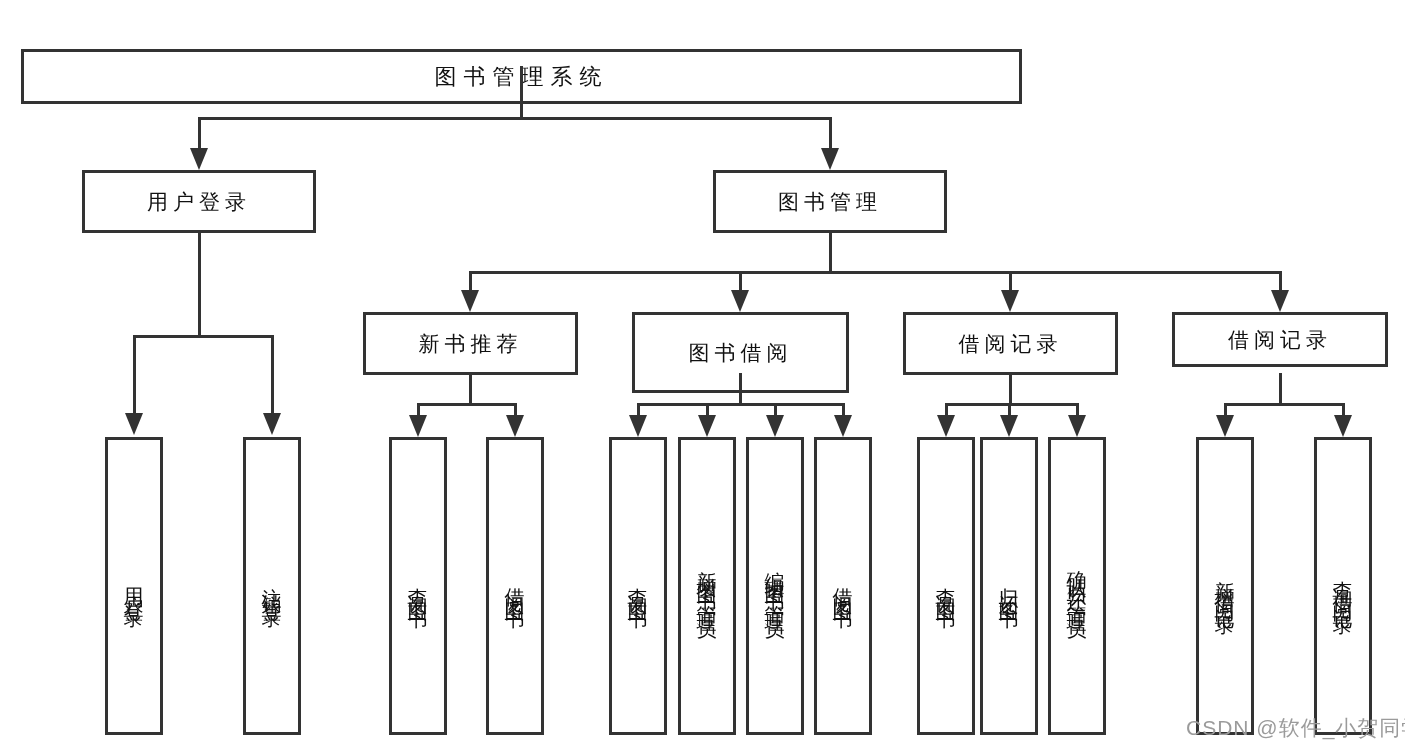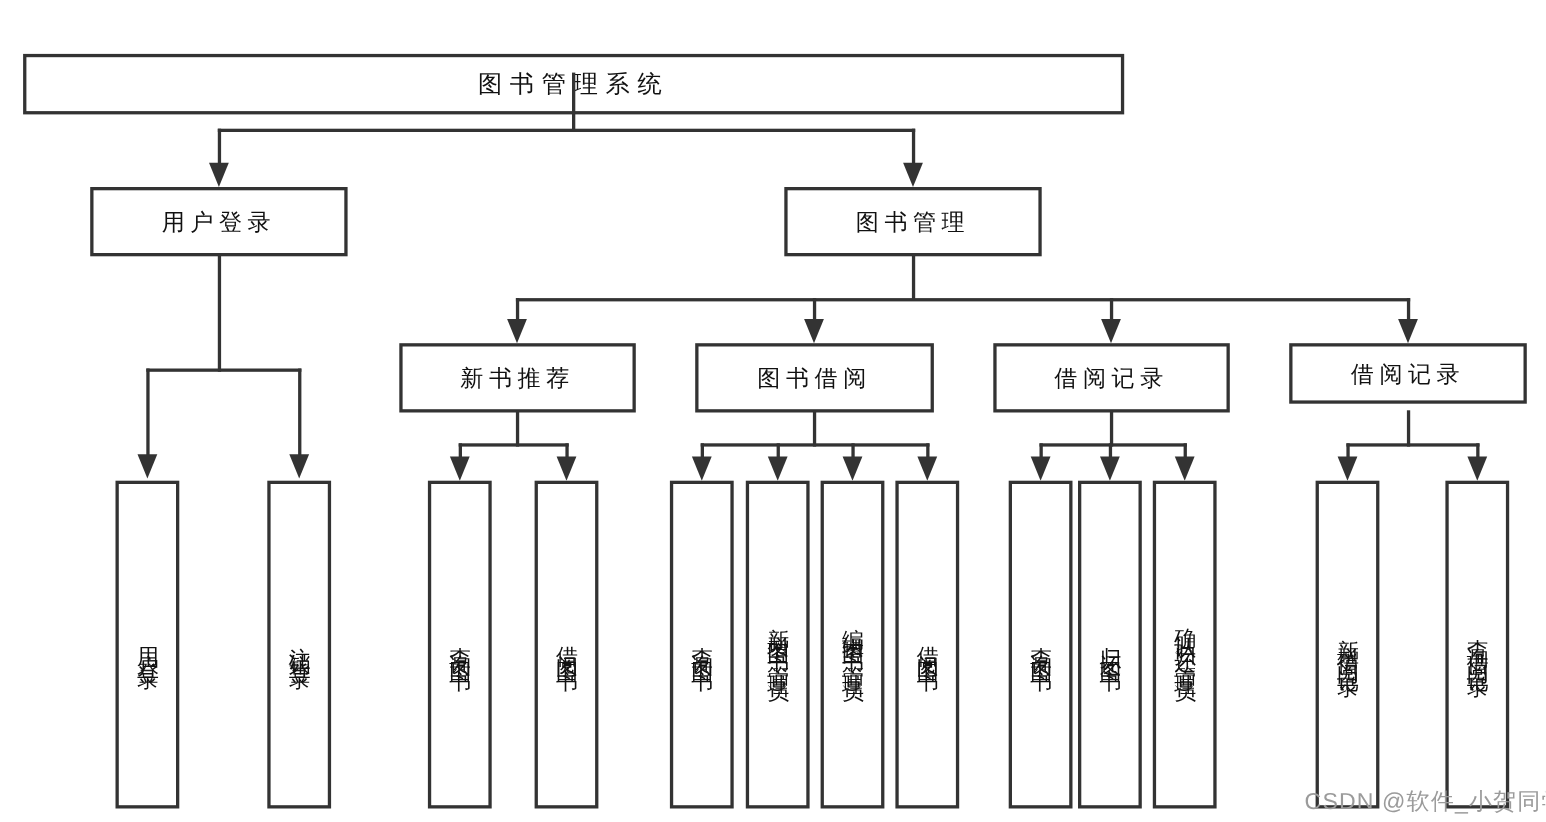--- a/index.html
+++ b/index.html
@@ -78,21 +78,21 @@
   <div class="vl" style="left:469px;top:271px;height:22px"></div>
   <div class="ar" style="left:461px;top:290px"></div>
   <div class="vl" style="left:739px;top:271px;height:22px"></div>
   <div class="ar" style="left:731px;top:290px"></div>
   <div class="vl" style="left:1009px;top:271px;height:22px"></div>
   <div class="ar" style="left:1001px;top:290px"></div>
   <div class="vl" style="left:1279px;top:271px;height:22px"></div>
   <div class="ar" style="left:1271px;top:290px"></div>
 
   <div class="box h" style="left:363px;top:312px;width:215px;height:63px">新书推荐</div>
-  <div class="box h" style="left:632px;top:312px;width:217px;height:63px">图书借阅</div>
+  <div class="box h" style="left:632px;top:312px;width:217px;height:81px">图书借阅</div>
   <div class="box h" style="left:903px;top:312px;width:215px;height:63px">借阅记录</div>
   <div class="box h" style="left:1172px;top:312px;width:216px;height:55px">借阅记录</div>
 
   <div class="vl" style="left:469px;top:373px;height:33px"></div>
   <div class="hl" style="left:417px;top:403px;width:100px"></div>
   <div class="vl" style="left:417px;top:403px;height:14px"></div>
   <div class="ar" style="left:409px;top:415px"></div>
   <div class="vl" style="left:514px;top:403px;height:14px"></div>
   <div class="ar" style="left:506px;top:415px"></div>
 

